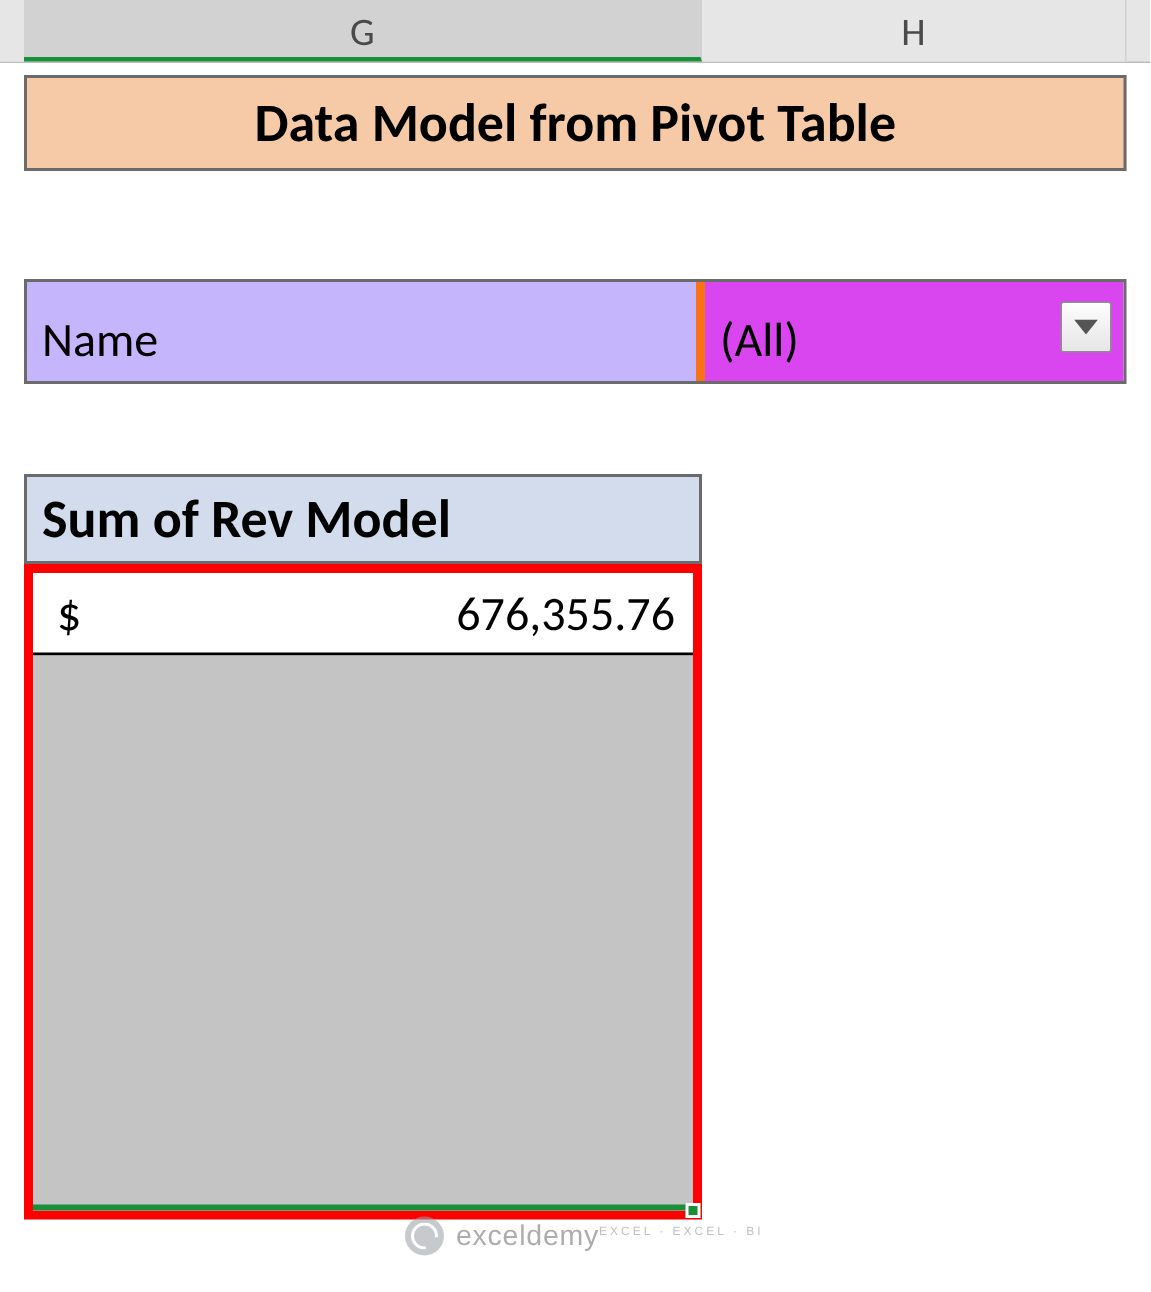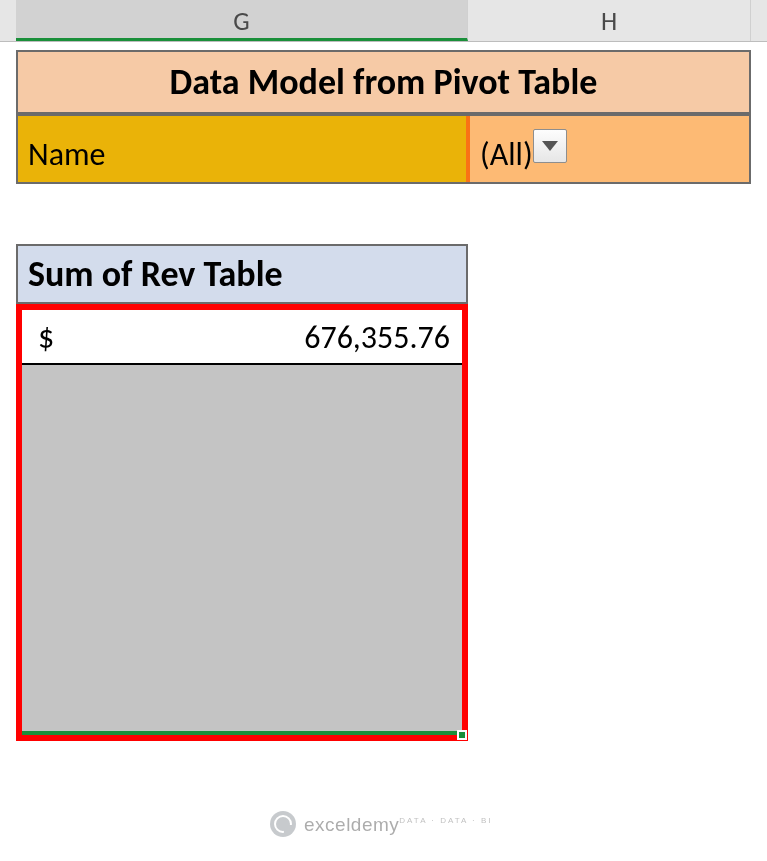--- a/index.html
+++ b/index.html
@@ -47,53 +47,55 @@
   }
 
   .title-row {
     width: 735px;
     height: 64px;
     background: #f6caa6;
     border: 2px solid #6b6b6b;
     display: flex;
     align-items: center;
     justify-content: center;
+    margin-bottom: 72px;
   }
   .title-row span {
     font-size: 36px;
     font-weight: 700;
     color: #000;
   }
 
   .filter-row {
     display: flex;
     width: 735px;
     height: 70px;
     border: 2px solid #6b6b6b;
     margin-bottom: 60px;
   }
   .filter-label {
     width: 452px;
-    background: #eab308;
-    border-right: 4px solid #f97316;
+    background: #c4b5fd;
+    border-right: 6px solid #f97316;
     display: flex;
     align-items: flex-end;
     padding: 0 10px 8px 10px;
     font-size: 32px;
     color: #000;
   }
   .filter-value {
     flex: 1;
-    background: #fdba74;
+    background: #d946ef;
     display: flex;
     align-items: flex-end;
     padding: 0 8px 8px 10px;
     font-size: 32px;
     color: #000;
     position: relative;
+    justify-content: space-between;
   }
   .dropdown-btn {
     width: 34px;
     height: 34px;
     background: linear-gradient(#fdfdfd,#e6e6e6);
     border: 1px solid #8e8e8e;
     border-radius: 2px;
     display: flex;
     align-items: center;
     justify-content: center;
@@ -204,33 +206,33 @@
       <span>(All)</span>
       <div class="dropdown-btn">
         <svg viewBox="0 0 16 10">
           <polygon points="0,0 16,0 8,10" fill="#555"></polygon>
         </svg>
       </div>
     </div>
   </div>
 
   <div class="pivot-block">
-    <div class="pivot-header">Sum of Rev Table</div>
+    <div class="pivot-header">Sum of Rev Model</div>
   </div>
 
   <div class="selection-wrap">
     <div class="value-row">
       <span>$</span>
       <span>676,355.76</span>
     </div>
     <div class="empty-area"></div>
     <div class="sel-handle"></div>
   </div>
 
 </div>
 
 <div class="watermark">
   <div class="logo"></div>
   <div class="txt">
     <span class="brand">exceldemy</span>
-    <span class="tag">DATA · DATA · BI</span>
+    <span class="tag">EXCEL · EXCEL · BI</span>
   </div>
 </div>
 
 </body></html>

